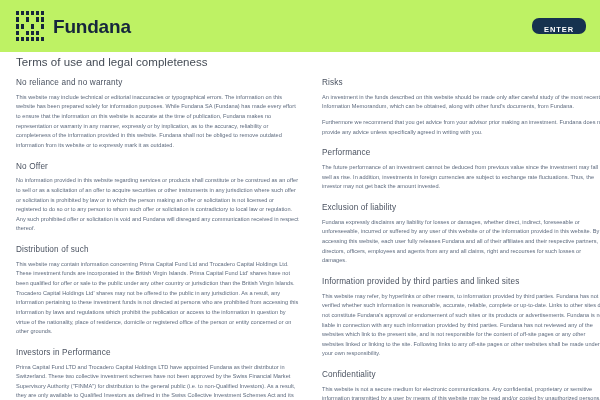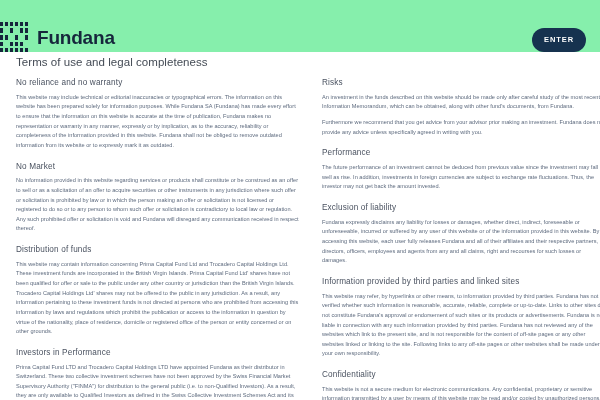--- a/index.html
+++ b/index.html
@@ -19,25 +19,25 @@
     position: relative;
     width: 600px;
     height: 400px;
     box-sizing: border-box;
   }
 
   
   .site-header {
     height: 52px;
     box-sizing: border-box;
-    padding: 0 14px 0 0;
+    padding: 0 14px 0 16px;
     display: flex;
-    align-items: flex-end;
+    align-items: center;
     justify-content: space-between;
-    background: #86efac;
+    background: #bef264;
   }
 
   .brand {
     display: flex;
     align-items: center;
     gap: 9px;
   }
 
   .logo-mark {
     width: 28px;
@@ -51,27 +51,27 @@
     letter-spacing: -0.2px;
     color: #16263c;
     line-height: 1;
     white-space: nowrap;
   }
 
   .enter-button {
     background: #16324f;
     color: #ffffff;
     border: none;
-    border-radius: 12px;
+    border-radius: 7px;
     font-family: "Liberation Sans", sans-serif;
     font-size: 7.5px;
     font-weight: 700;
     letter-spacing: 0.9px;
     padding: 0 12px;
-    height: 24px;
+    height: 16px;
     min-width: 48px;
     cursor: pointer;
     line-height: 24px;
     text-align: center;
   }
 
   
   .page-title {
     margin: 0;
     padding: 4px 16px 10px 16px;
@@ -174,26 +174,26 @@
   <div class="legal-columns">
 
     <div class="legal-column left">
 
       <div class="section-block">
         <h2 class="section-heading">No reliance and no warranty</h2>
         <p class="body-paragraph">This website may include technical or editorial inaccuracies or typographical errors. The information on this website has been prepared solely for information purposes. While Fundana SA (Fundana) has made every effort to ensure that the information on this website is accurate at the time of publication, Fundana makes no representation or warranty in any manner, expressly or by implication, as to the accuracy, reliability or completeness of the information provided in this website. Fundana shall not be obliged to remove outdated information from its website or to expressly mark it as outdated.</p>
       </div>
 
       <div class="section-block">
-        <h2 class="section-heading">No Market</h2>
+        <h2 class="section-heading">No Offer</h2>
         <p class="body-paragraph">No information provided in this website regarding services or products shall constitute or be construed as an offer to sell or as a solicitation of an offer to acquire securities or other instruments in any jurisdiction where such offer or solicitation is prohibited by law or in which the person making an offer or solicitation is not licensed or registered to do so or to any person to whom such offer or solicitation is contradictory to local law or regulation. Any such prohibited offer or solicitation is void and Fundana will disregard any communication received in respect thereof.</p>
       </div>
 
       <div class="section-block">
-        <h2 class="section-heading">Distribution of funds</h2>
+        <h2 class="section-heading">Distribution of such</h2>
         <p class="body-paragraph">This website may contain information concerning Prima Capital Fund Ltd and Trocadero Capital Holdings Ltd. These investment funds are incorporated in the British Virgin Islands. Prima Capital Fund Ltd' shares have not been qualified for offer or sale to the public under any other country or jurisdiction than the British Virgin Islands. Trocadero Capital Holdings Ltd' shares may not be offered to the public in any jurisdiction. As a result, any information pertaining to these investment funds is not directed at persons who are prohibited from accessing this information by laws and regulations which prohibit the publication or access to the information in question by virtue of the nationality, place of residence, domicile or registered office of the person or entity concerned or on other grounds.</p>
       </div>
 
       <div class="section-block">
         <h2 class="section-heading">Investors in Performance</h2>
         <p class="body-paragraph">Prima Capital Fund LTD and Trocadero Capital Holdings LTD have appointed Fundana as their distributor in Switzerland. These two collective investment schemes have not been approved by the Swiss Financial Market Supervisory Authority ("FINMA") for distribution to the general public (i.e. to non-Qualified Investors). As a result, they are only available to Qualified Investors as defined in the Swiss Collective Investment Schemes Act and its implementing regulations.</p>
 
       </div>
 
     </div>

